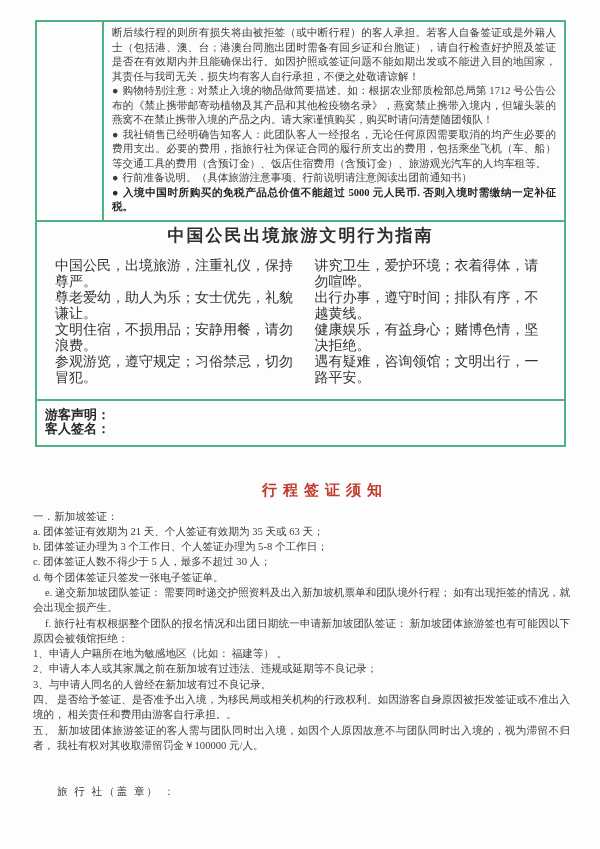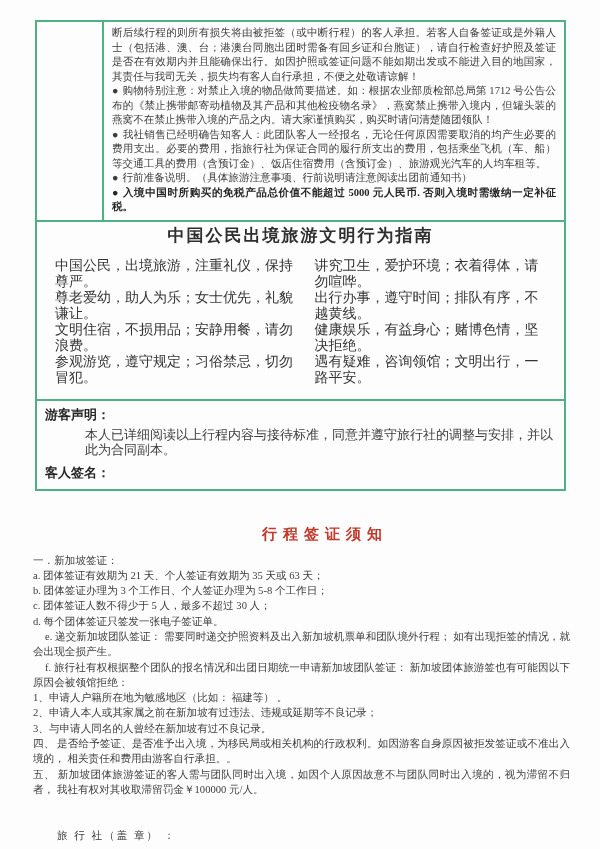--- a/index.html
+++ b/index.html
@@ -146,21 +146,20 @@
         <span class="gr">健康娱乐，有益身心；赌博色情，坚决拒绝。</span>
       </div>
       <div class="guide-row">
         <span class="gl">参观游览，遵守规定；习俗禁忌，切勿冒犯。</span>
         <span class="gr">遇有疑难，咨询领馆；文明出行，一路平安。</span>
       </div>
     </div>
 
     <div class="row-decl">
       <div class="decl-label">游客声明：</div>
-      <div class="decl-body">本人已详细阅读以上行程内容与接待标准，同意并遵守旅行社的调整与安排，并以此为合同副本。</div>
       <div class="sign-label">客人签名：</div>
     </div>
 
   </div>
 
   <div class="visa-title">行程签证须知</div>
 
   <div class="visa-body">
     <p>一．新加坡签证：</p>
     <p class="ind1">a. 团体签证有效期为 21 天、个人签证有效期为 35 天或 63 天；</p>

